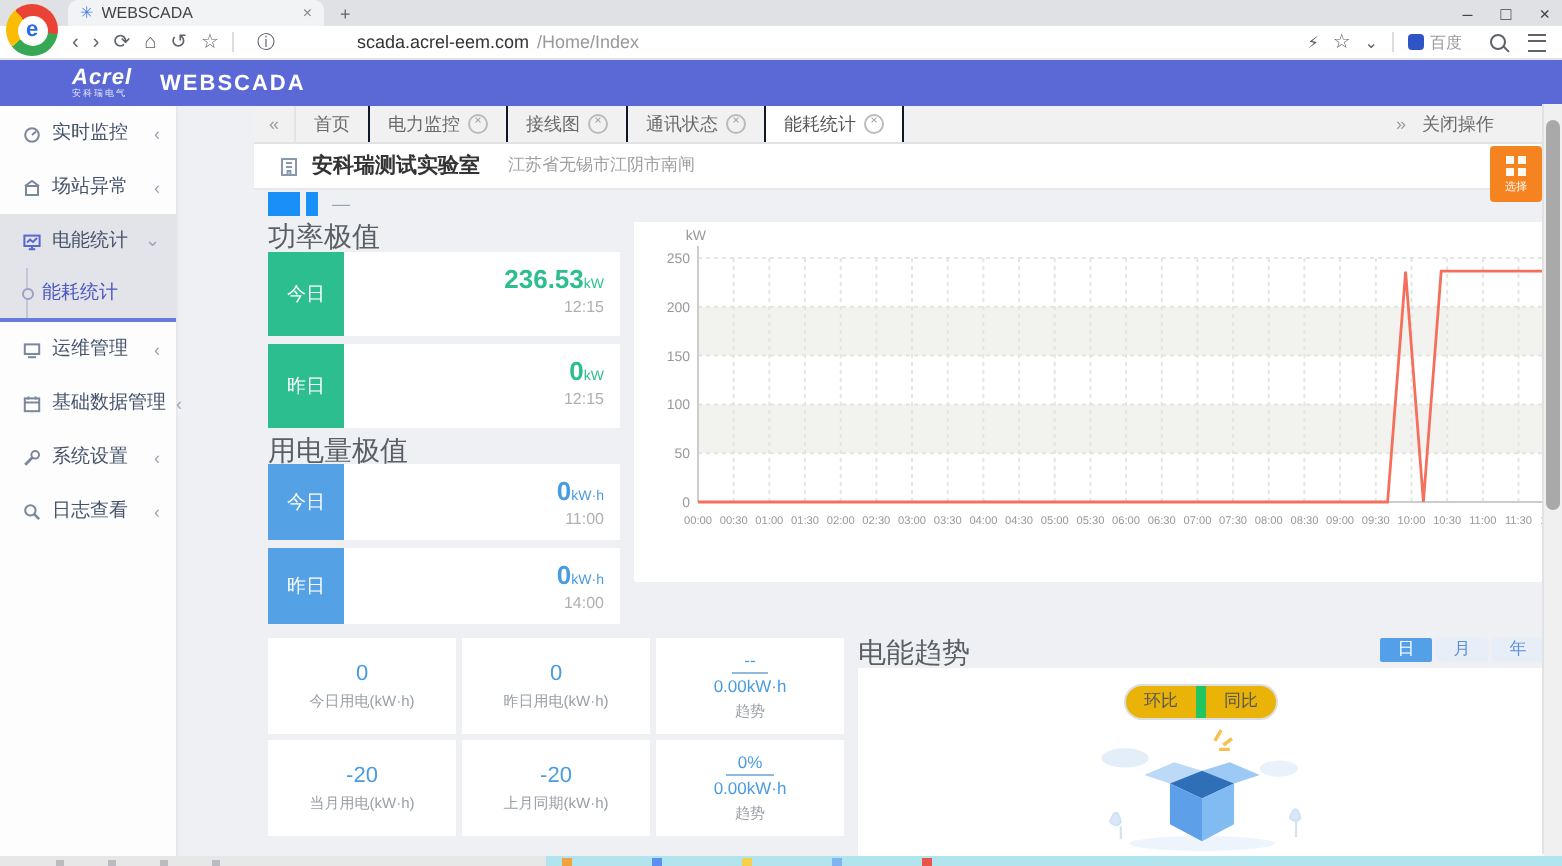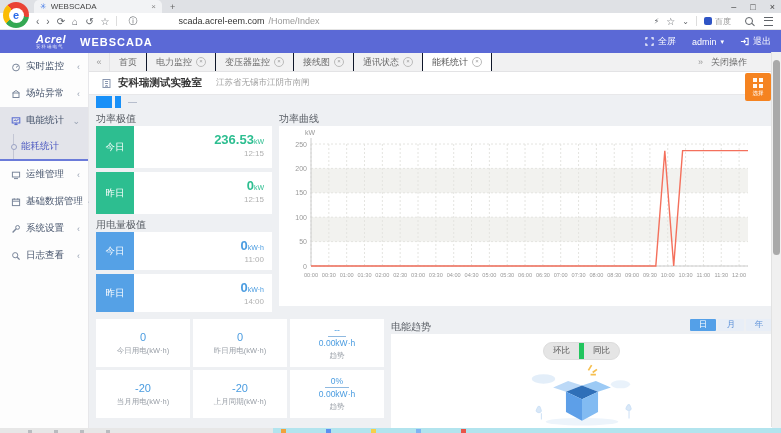--- a/index.html
+++ b/index.html
@@ -37,21 +37,21 @@
   .hdr{height:23px;background:#5b69d6;display:flex;align-items:center;color:#fff;padding:0 10px;}
   .hdr .logo{display:flex;flex-direction:column;line-height:1;margin-left:26px;}
   .hdr .logo .a{font-style:italic;font-weight:bold;font-size:11px;letter-spacing:.5px;}
   .hdr .logo .s{font-size:4.5px;opacity:.85;letter-spacing:1px;}
   .hdr .prod{font-weight:bold;font-size:11px;letter-spacing:1px;margin-left:14px;}
   .hdr .right{margin-left:auto;display:flex;align-items:center;gap:16px;font-size:9px;}
   .hbtn{display:flex;align-items:center;gap:4px;cursor:pointer;}
   .hbtn svg{display:block;}
 
   
-  .main{display:flex;height:375px;}
+  .main{display:flex;height:375px;gap:38px;}
   .sidebar{width:88px;background:#fdfdfd;border-right:1px solid #e7e7ea;font-size:9.5px;color:#45536b;flex-shrink:0;}
   .s-item{display:flex;align-items:center;gap:5px;padding:0 8px 0 11px;height:27px;}
   .s-item .lbl{flex:1;white-space:nowrap;}
   .s-item .chev{color:#98a2b3;font-size:9px;}
   .s-group-active{background:#e3e4ea;border-bottom:2px solid #6b7bd9;}
   .s-sub{display:flex;align-items:center;gap:4px;height:25px;padding-left:15px;color:#4a57c0;position:relative;}
   .s-sub .vline{position:absolute;left:13px;top:0;bottom:0;width:1px;background:#c3c6d4;}
   .s-sub .dot{width:4px;height:4px;border:1px solid #9aa2c4;border-radius:50%;background:#e3e4ea;z-index:1;margin-left:-4px;}
   .s-item svg,.s-sub svg{flex-shrink:0;}
 
@@ -77,21 +77,21 @@
   .quickbtn .ql{color:#fff;font-size:5.5px;}
 
   
   .legendrow{height:14px;display:flex;align-items:center;gap:3px;padding-left:7px;}
   .legendrow .sq1{width:16px;height:12px;background:#1890f8;}
   .legendrow .sq2{width:6px;height:12px;background:#1890f8;}
   .legendrow .dash{color:#9aa4b8;font-size:9px;margin-left:4px;}
 
   
   .body{flex:1;padding:2px 9px 0 7px;overflow:hidden;}
-  .sec-title{font-size:10px;color:#5a5f66;height:15px;line-height:15px;}
+  .sec-title{font-size:14px;color:#5a5f66;height:15px;line-height:15px;}
   .toprow{display:flex;gap:7px;}
   .leftcol{width:176px;flex-shrink:0;}
   .pcard{background:#fff;display:flex;margin-bottom:4px;}
   .pcard .tag{width:38px;display:flex;align-items:center;justify-content:center;color:#fff;font-size:9.5px;}
   .tag.green{background:#2dbe90;}
   .tag.blue{background:#55a1e6;}
   .pcard .vals{flex:1;text-align:right;padding:6px 8px 4px 0;}
   .pcard .v{font-size:13px;font-weight:bold;}
   .pcard .v small{font-size:7px;font-weight:normal;}
   .v.green{color:#2dbe90;} .v.blue{color:#4a9ce0;}
@@ -111,21 +111,21 @@
   .mcard .frac{color:#4a9ce0;font-size:8.5px;border-bottom:1px solid #8fb9e0;padding:0 6px 1px;}
   .mcard .den{color:#4a9ce0;font-size:8.5px;margin-top:1px;}
 
   .trend{flex:1;min-width:0;display:flex;flex-direction:column;}
   .trendhead{display:flex;height:15px;}
   .periods{margin-left:auto;display:flex;gap:2px;}
   .pbtn{width:26px;height:12px;font-size:8.5px;display:flex;align-items:center;justify-content:center;
     background:#e8eef7;color:#5a8fd8;border-radius:1px;}
   .pbtn.active{background:#54a0e8;color:#fff;}
   .trendbody{background:#fff;flex:1;display:flex;flex-direction:column;align-items:center;padding-top:8px;}
-  .pill{display:flex;border:1px solid #ddd;border-radius:10px;overflow:hidden;font-size:8.5px;color:#555;background:#e5e5e5;}
+  .pill{display:flex;border:1px solid #ddd;border-radius:10px;overflow:hidden;font-size:8.5px;color:#555;background:#eab308;}
   .pill span{padding:2px 9px;}
   .pill span + span{border-left:5px solid #22c55e;}
   .empty-text{color:#ccd2da;font-size:8px;margin-top:1px;}
 
   
   .scrollbar{position:absolute;right:0;top:52px;width:9px;height:375px;background:#f0f0f0;border-left:1px solid #e2e2e2;z-index:9;}
   .scrollbar .thumb{position:absolute;left:1px;right:1px;top:8px;height:195px;background:#a9a9a9;border-radius:4px;}
   .taskbar{height:6px;display:flex;}
   .taskbar .lft{width:245px;background:#e7e7e7;display:flex;align-items:center;gap:22px;padding-left:28px;}
   .taskbar .lft i{width:4px;height:3px;background:#b9bcc0;}
@@ -179,38 +179,20 @@
     <span class="i-search"></span>
     <span class="i-menu"></span>
   </div>
 
   <div class="hdr">
     <div class="logo">
       <span class="a">Acrel</span>
       <span class="s">安科瑞电气</span>
     </div>
     <span class="prod">WEBSCADA</span>
-    <div class="right">
-      <span class="hbtn">
-        <svg width="9" height="9" viewBox="0 0 10 10">
-          <path d="M1,3 V1 H3 M7,1 H9 V3 M9,7 V9 H7 M3,9 H1 V7" fill="none" stroke="#fff" stroke-width="1.3"></path>
-        </svg>
-        <span>全屏</span>
-      </span>
-      <span class="hbtn">
-        <span>admin</span>
-        <span style="font-size:7px;">▾</span>
-      </span>
-      <span class="hbtn">
-        <svg width="9" height="9" viewBox="0 0 10 10">
-          <path d="M6,1.5 H9 V8.5 H6 M1,5 H6 M4.3,3.2 L6,5 L4.3,6.8" fill="none" stroke="#fff" stroke-width="1.2"></path>
-        </svg>
-        <span>退出</span>
-      </span>
-    </div>
   </div>
 
   <div class="main">
 
     <div class="sidebar">
       <div class="s-item">
         <svg width="10" height="10" viewBox="0 0 10 10">
             <circle cx="5" cy="5.5" r="3.4" fill="none" stroke="#7b879b"></circle>
             <path d="M5,5.5 L7,3.8" stroke="#7b879b" fill="none"></path>
           </svg>
@@ -280,24 +262,20 @@
       <div class="tabbar">
         <div class="tb-coll">«</div>
         <div class="tb-tab">
             <span>首页</span>
           </div>
         <div class="tb-tab">
             <span>电力监控</span>
             <span class="tb-x">×</span>
           </div>
         <div class="tb-tab">
-            <span>变压器监控</span>
-            <span class="tb-x">×</span>
-          </div>
-        <div class="tb-tab">
             <span>接线图</span>
             <span class="tb-x">×</span>
           </div>
         <div class="tb-tab">
             <span>通讯状态</span>
             <span class="tb-x">×</span>
           </div>
         <div class="tb-tab active">
             <span>能耗统计</span>
             <span class="tb-x">×</span>
@@ -362,21 +340,20 @@
             <div class="pcard h38">
               <div class="tag blue">昨日</div>
               <div class="vals">
                 <div class="v blue"><span>0</span><small>kW·h</small></div>
                 <div class="t">14:00</div>
               </div>
             </div>
           </div>
 
           <div class="chartcol">
-            <div class="sec-title">功率曲线</div>
             <div class="chartcard">
               <svg id="powerchart" width="471" height="164" viewBox="0 0 471 164">
                   <rect x="28" y="89.19999999999999" width="437" height="24.400000000000006" fill="#f2f2ef"></rect>
                   <rect x="28" y="40.39999999999999" width="437" height="24.400000000000006" fill="#f2f2ef"></rect>
                   <line x1="28" y1="138" x2="465" y2="138" stroke="#e4e4e0" stroke-dasharray="2,2"></line>
                   <text x="24" y="140.5" text-anchor="end" font-size="7" fill="#999">0</text>
                   <line x1="28" y1="113.6" x2="465" y2="113.6" stroke="#e4e4e0" stroke-dasharray="2,2"></line>
                   <text x="24" y="116.1" text-anchor="end" font-size="7" fill="#999">50</text>
                   <line x1="28" y1="89.19999999999999" x2="465" y2="89.19999999999999" stroke="#e4e4e0" stroke-dasharray="2,2"></line>
                   <text x="24" y="91.69999999999999" text-anchor="end" font-size="7" fill="#999">100</text>

